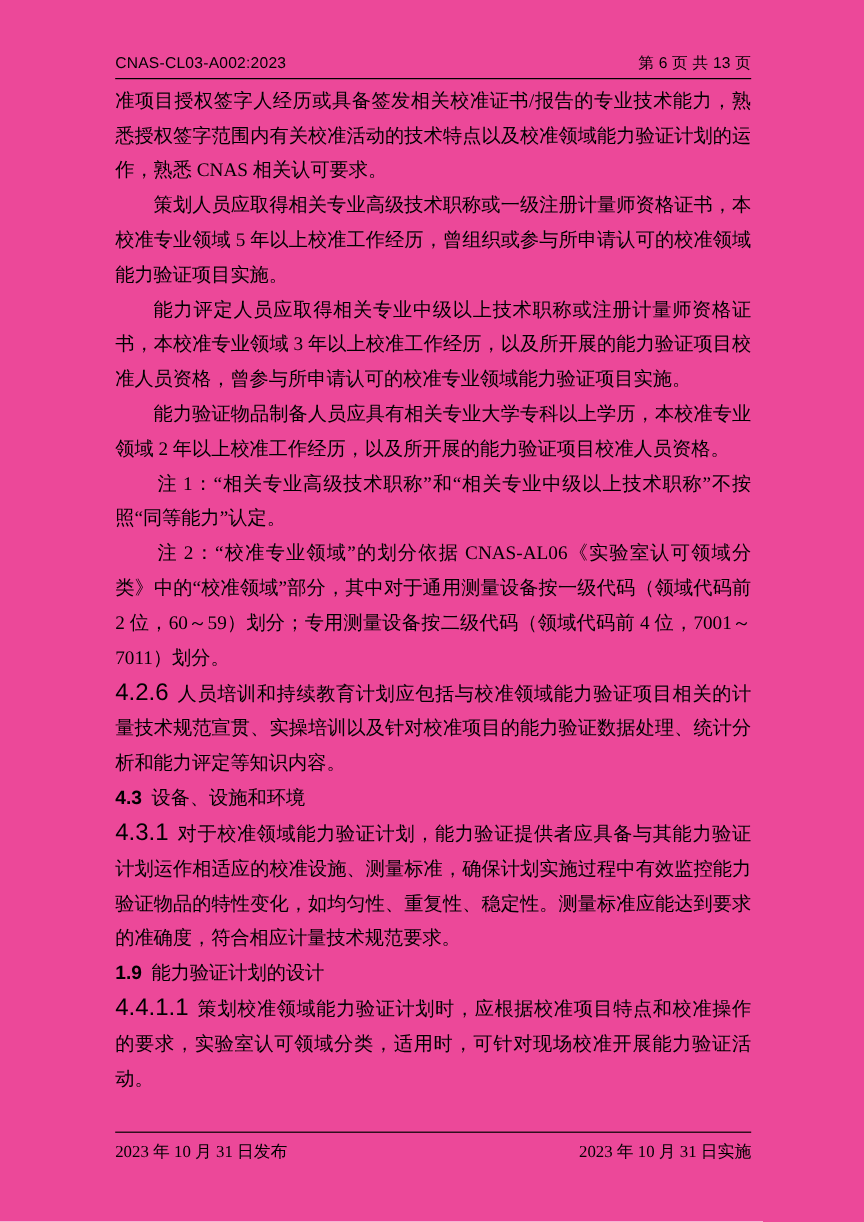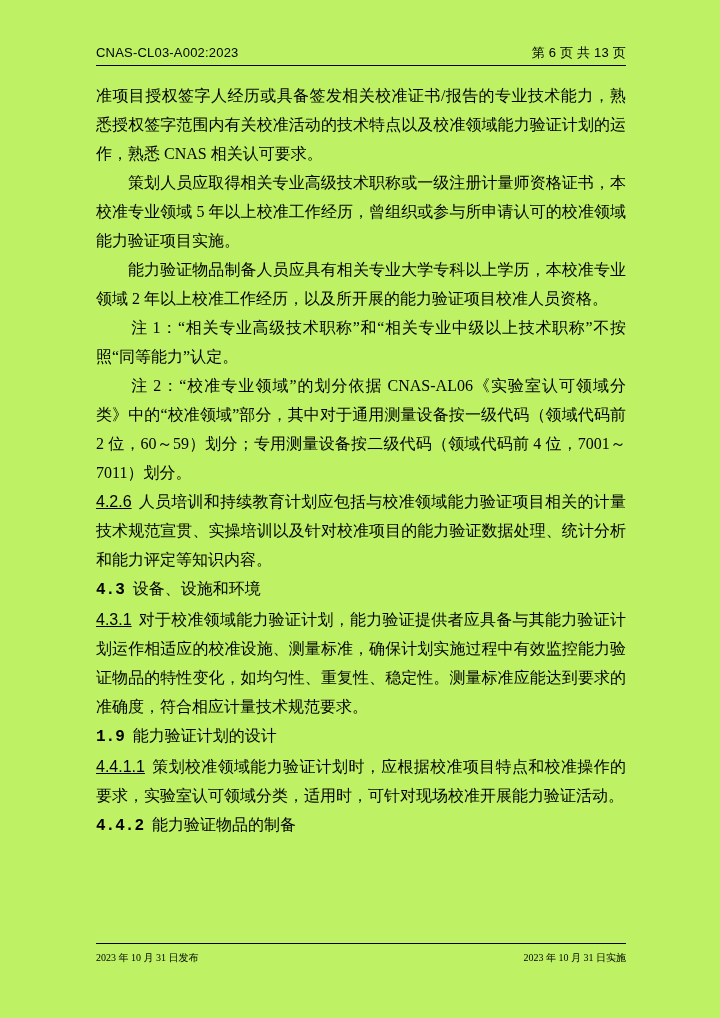--- a/index.html
+++ b/index.html
@@ -1,20 +1,20 @@
 <!DOCTYPE html>
 <html><head>
 <meta charset="utf-8">
 <style>
   html, body { margin: 0; padding: 0; background: #ffffff; }
   .page {
     position: relative;
     width: 720px;
     height: 1018px;
-    background: #bef264;
+    background: #ec4899;
     color: #000000;
     font-family: "Liberation Serif", "DejaVu Serif", serif;
     overflow: hidden;
     margin: 0 auto;
   }
   .header {
     position: absolute;
     top: 44px;
     left: 96px;
     right: 94px;
@@ -29,93 +29,92 @@
     position: absolute;
     left: 96px;
     right: 94px;
     border-top: 1.6px solid #000;
     height: 0;
   }
   .hrule-top { top: 65px; }
   .hrule-bottom { top: 943px; }
   .content {
     position: absolute;
-    top: 81px;
+    top: 70px;
     left: 96px;
     right: 94px;
   }
   .content p, .content h2 {
     margin: 0;
     padding: 0;
     font-size: 16px;
     line-height: 29px;
     font-weight: normal;
     text-align: justify;
   }
   .indent { text-indent: 2em; }
   .note {
     font-size: 15px;
     line-height: 29px;
     text-indent: 2.2em;
   }
   .clause .num {
     font-family: "Liberation Sans", "DejaVu Sans", sans-serif;
-    font-size: 16px;
+    font-size: 20px;
     margin-right: 7px;
-    text-decoration: underline;
   }
   .heading {
     font-weight: bold;
   }
   .heading .num {
-    font-family: Liberation Mono, monospace;
+    font-family: Liberation Sans, sans-serif;
     font-weight: bold;
     margin-right: 8px;
   }
   .footer {
     position: absolute;
     top: 951px;
     left: 96px;
     right: 94px;
     display: flex;
     justify-content: space-between;
     align-items: center;
-    font-size: 10px;
+    font-size: 14px;
   }
 </style>
 </head>
 <body>
 
 <div class="page">
 
   <div class="header">
     <span>CNAS-CL03-A002:2023</span>
     <span>第 6 页 共 13 页</span>
   </div>
   <div class="hrule hrule-top"></div>
 
   <div class="content">
     <p>准项目授权签字人经历或具备签发相关校准证书/报告的专业技术能力，熟悉授权签字范围内有关校准活动的技术特点以及校准领域能力验证计划的运作，熟悉 CNAS 相关认可要求。</p>
     <p class="indent">策划人员应取得相关专业高级技术职称或一级注册计量师资格证书，本校准专业领域 5 年以上校准工作经历，曾组织或参与所申请认可的校准领域能力验证项目实施。</p>
+    <p class="indent">能力评定人员应取得相关专业中级以上技术职称或注册计量师资格证书，本校准专业领域 3 年以上校准工作经历，以及所开展的能力验证项目校准人员资格，曾参与所申请认可的校准专业领域能力验证项目实施。</p>
     <p class="indent">能力验证物品制备人员应具有相关专业大学专科以上学历，本校准专业领域 2 年以上校准工作经历，以及所开展的能力验证项目校准人员资格。</p>
     <p class="note">注 1：“相关专业高级技术职称”和“相关专业中级以上技术职称”不按照“同等能力”认定。</p>
     <p class="note">注 2：“校准专业领域”的划分依据 CNAS-AL06《实验室认可领域分类》中的“校准领域”部分，其中对于通用测量设备按一级代码（领域代码前 2 位，60～59）划分；专用测量设备按二级代码（领域代码前 4 位，7001～7011）划分。</p>
 
     <p class="clause"><span class="num">4.2.6</span><span>人员培训和持续教育计划应包括与校准领域能力验证项目相关的计量技术规范宣贯、实操培训以及针对校准项目的能力验证数据处理、统计分析和能力评定等知识内容。</span></p>
 
     <h2 class="heading"><span class="num">4.3</span><span>设备、设施和环境</span></h2>
 
     <p class="clause"><span class="num">4.3.1</span><span>对于校准领域能力验证计划，能力验证提供者应具备与其能力验证计划运作相适应的校准设施、测量标准，确保计划实施过程中有效监控能力验证物品的特性变化，如均匀性、重复性、稳定性。测量标准应能达到要求的准确度，符合相应计量技术规范要求。</span></p>
 
     <h2 class="heading"><span class="num">1.9</span><span>能力验证计划的设计</span></h2>
 
 
     <p class="clause"><span class="num">4.4.1.1</span><span>策划校准领域能力验证计划时，应根据校准项目特点和校准操作的要求，实验室认可领域分类，适用时，可针对现场校准开展能力验证活动。</span></p>
 
-    <h2 class="heading"><span class="num">4.4.2</span><span>能力验证物品的制备</span></h2>
   </div>
 
   <div class="hrule hrule-bottom"></div>
   <div class="footer">
     <span>2023 年 10 月 31 日发布</span>
     <span>2023 年 10 月 31 日实施</span>
   </div>
 
 </div>
 

